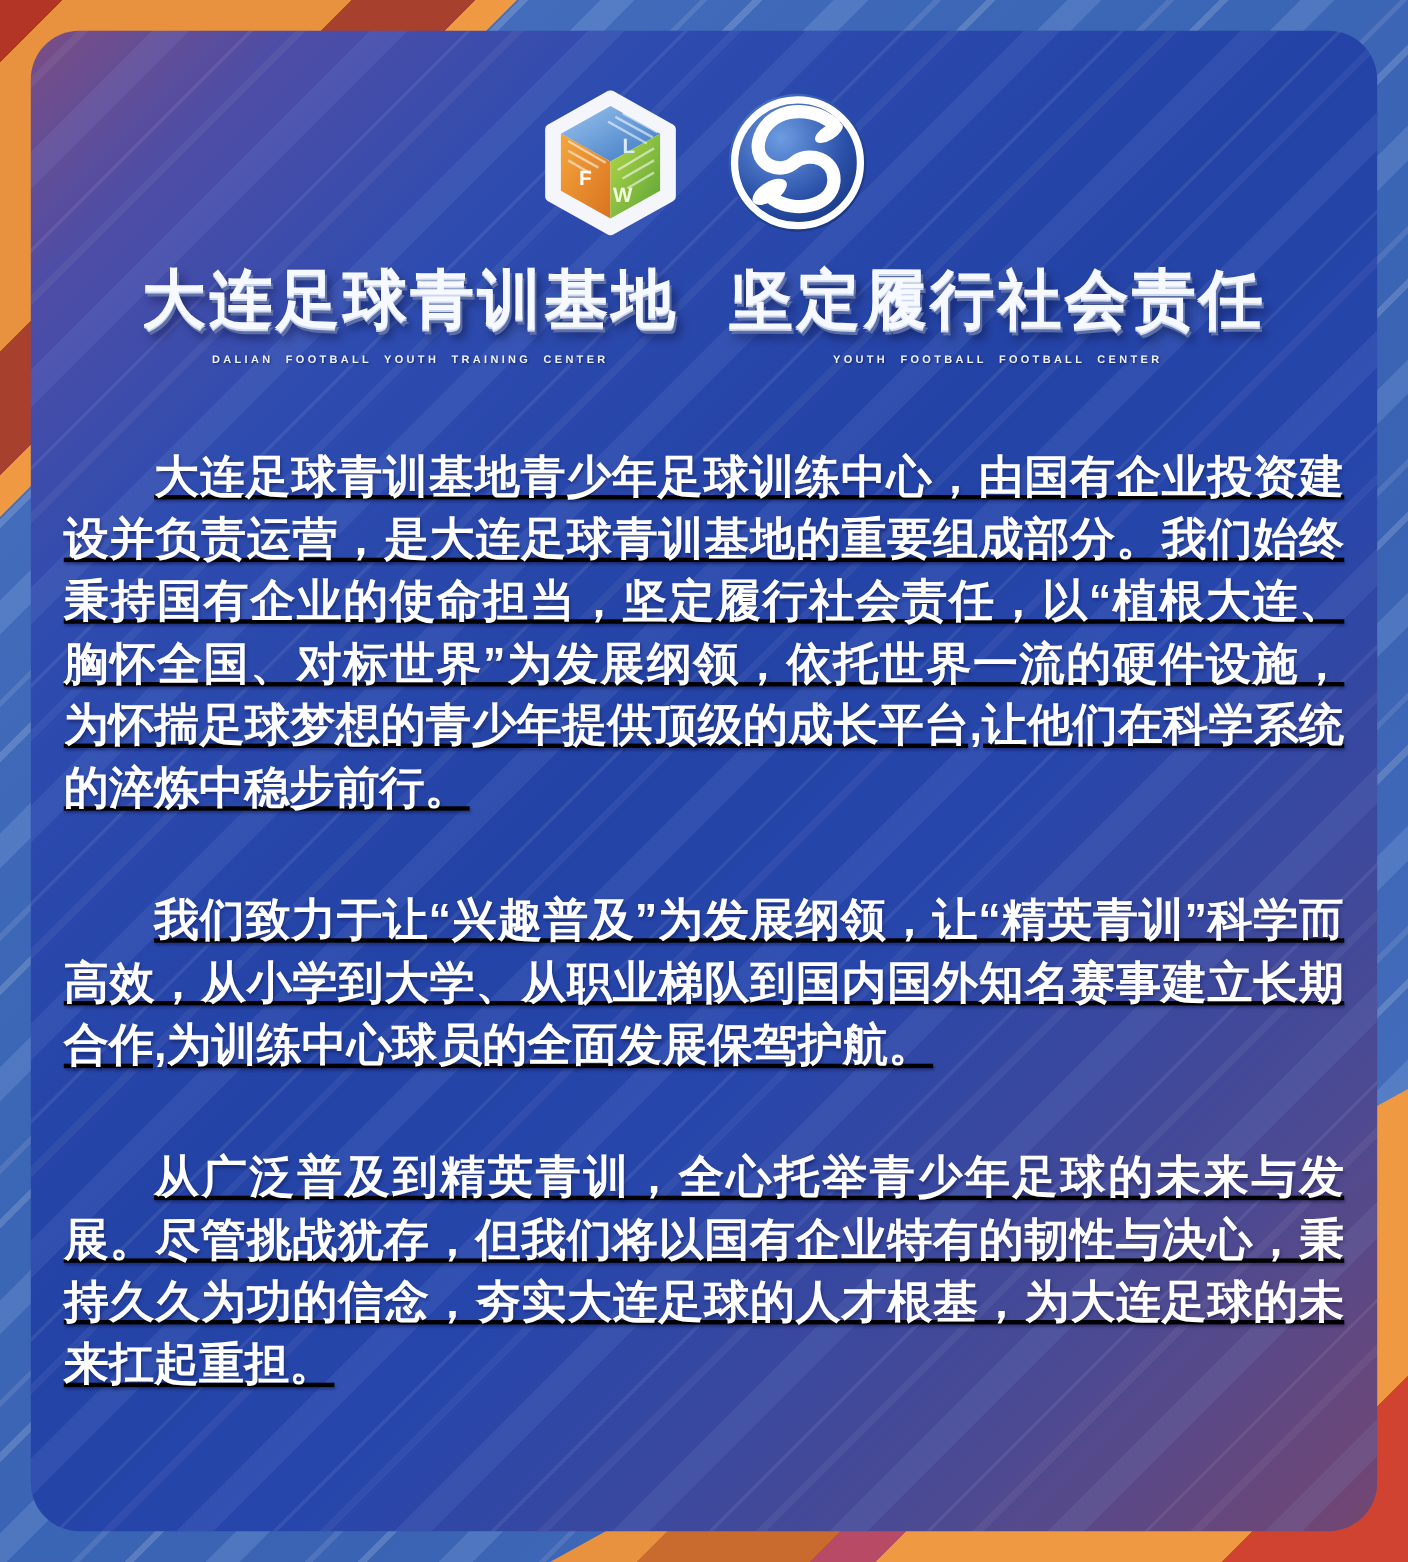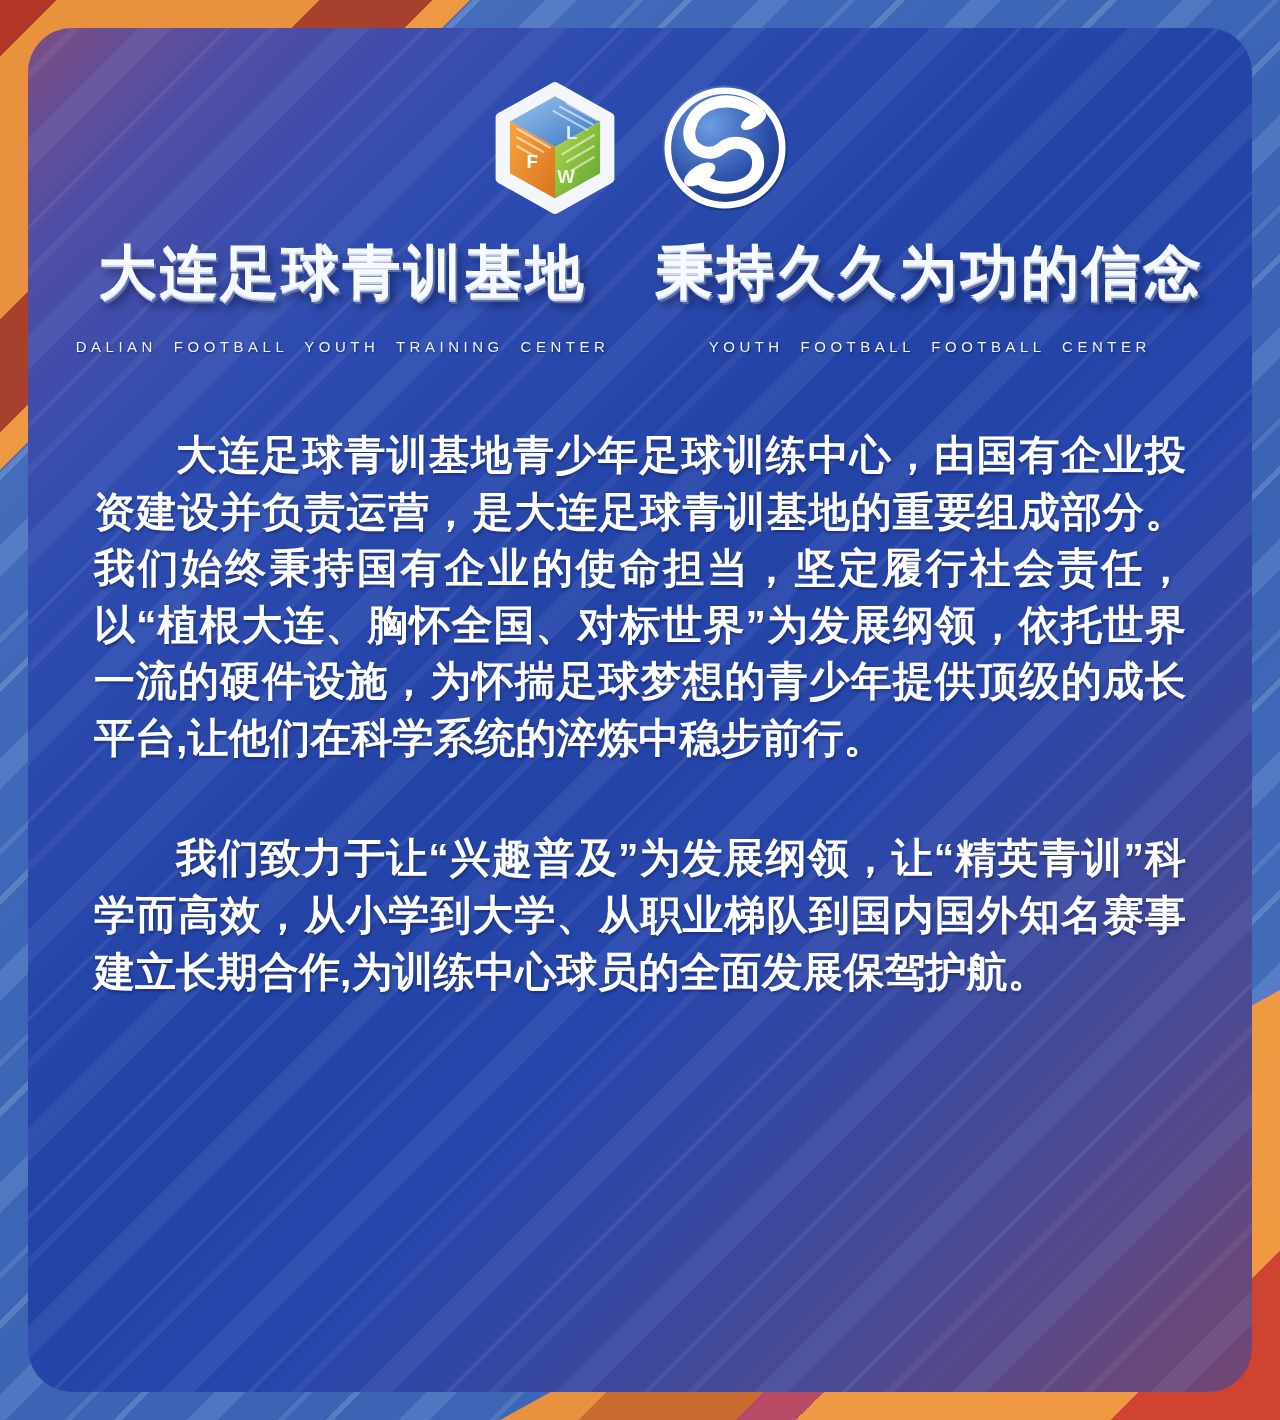--- a/index.html
+++ b/index.html
@@ -71,31 +71,31 @@
   .title-block { text-align: center; }
   .title-cn {
     color: #f6f9ff;
     font-size: 58px;
     font-weight: 800;
     letter-spacing: 3px;
     white-space: nowrap;
     text-shadow: 0 2px 0 #cdd7ee, 2px 4px 0 rgba(96,114,168,0.95), 5px 8px 9px rgba(0,0,30,0.45);
   }
   .title-en {
-    margin-top: 26px;
+    margin-top: 10px;
     color: #eef4fd;
-    font-size: 15px;
-    font-weight: 400;
+    font-size: 10px;
+    font-weight: 700;
     letter-spacing: 0.30em;
     word-spacing: 0.55em;
     white-space: nowrap;
     text-shadow: 1px 1px 2px rgba(0,0,40,0.5);
   }
 
-  .paragraphs { margin: 72px 66px 0; }
+  .paragraphs { margin: 72px 30px 0; text-decoration: underline; }
   .paragraphs p {
     color: #ffffff;
     font-size: 41px;
     line-height: 1.38;
     font-weight: 700;
     text-align: justify;
     text-indent: 2em;
     margin-bottom: 64px;
     text-shadow: 1px 2px 3px rgba(0,0,40,0.35);
   }
@@ -156,25 +156,26 @@
         </svg>
 
       </div>
 
       <div class="title-row">
         <div class="title-block">
           <div class="title-cn">大连足球青训基地</div>
           <div class="title-en">DALIAN FOOTBALL YOUTH TRAINING CENTER</div>
         </div>
         <div class="title-block">
-          <div class="title-cn">秉持久久为功的信念</div>
+          <div class="title-cn">坚定履行社会责任</div>
           <div class="title-en">YOUTH FOOTBALL FOOTBALL CENTER</div>
         </div>
       </div>
 
       <div class="paragraphs">
         <p>大连足球青训基地青少年足球训练中心，由国有企业投资建设并负责运营，是大连足球青训基地的重要组成部分。我们始终秉持国有企业的使命担当，坚定履行社会责任，以“植根大连、胸怀全国、对标世界”为发展纲领，依托世界一流的硬件设施，为怀揣足球梦想的青少年提供顶级的成长平台,让他们在科学系统的淬炼中稳步前行。</p>
         <p>我们致力于让“兴趣普及”为发展纲领，让“精英青训”科学而高效，从小学到大学、从职业梯队到国内国外知名赛事建立长期合作,为训练中心球员的全面发展保驾护航。</p>
+        <p>从广泛普及到精英青训，全心托举青少年足球的未来与发展。尽管挑战犹存，但我们将以国有企业特有的韧性与决心，秉持久久为功的信念，夯实大连足球的人才根基，为大连足球的未来扛起重担。</p>
       </div>
 
     </div>
   </div>
 </div>
 
 </body></html>

